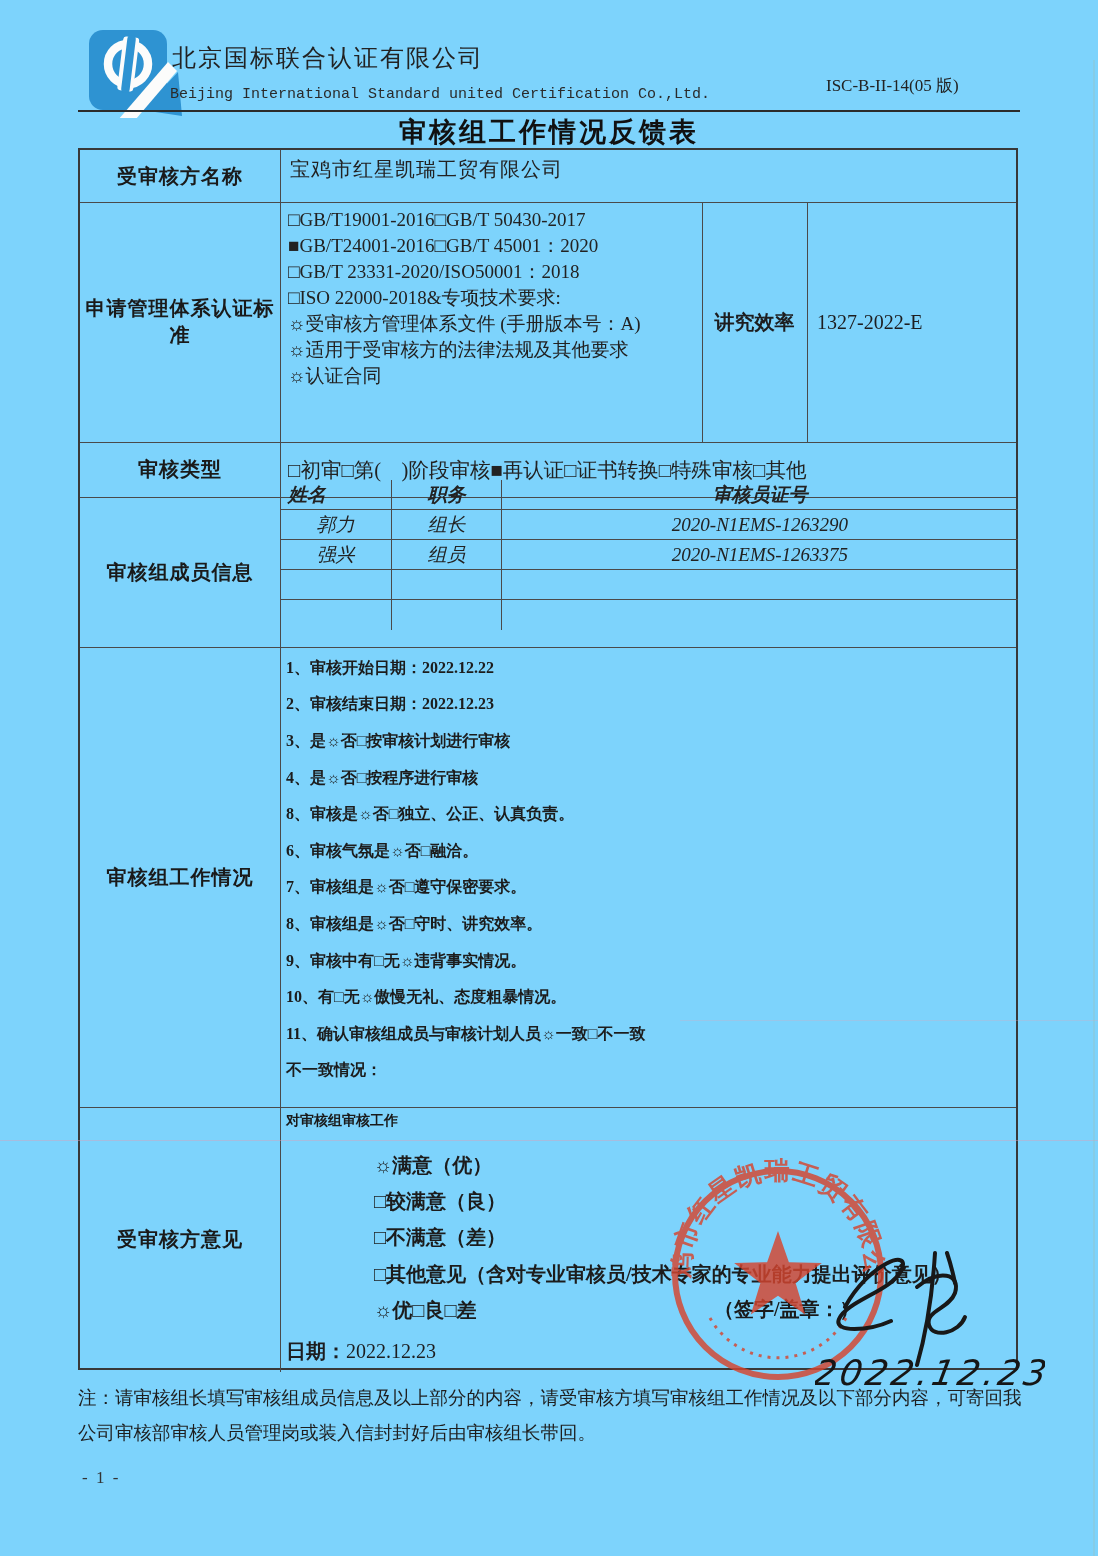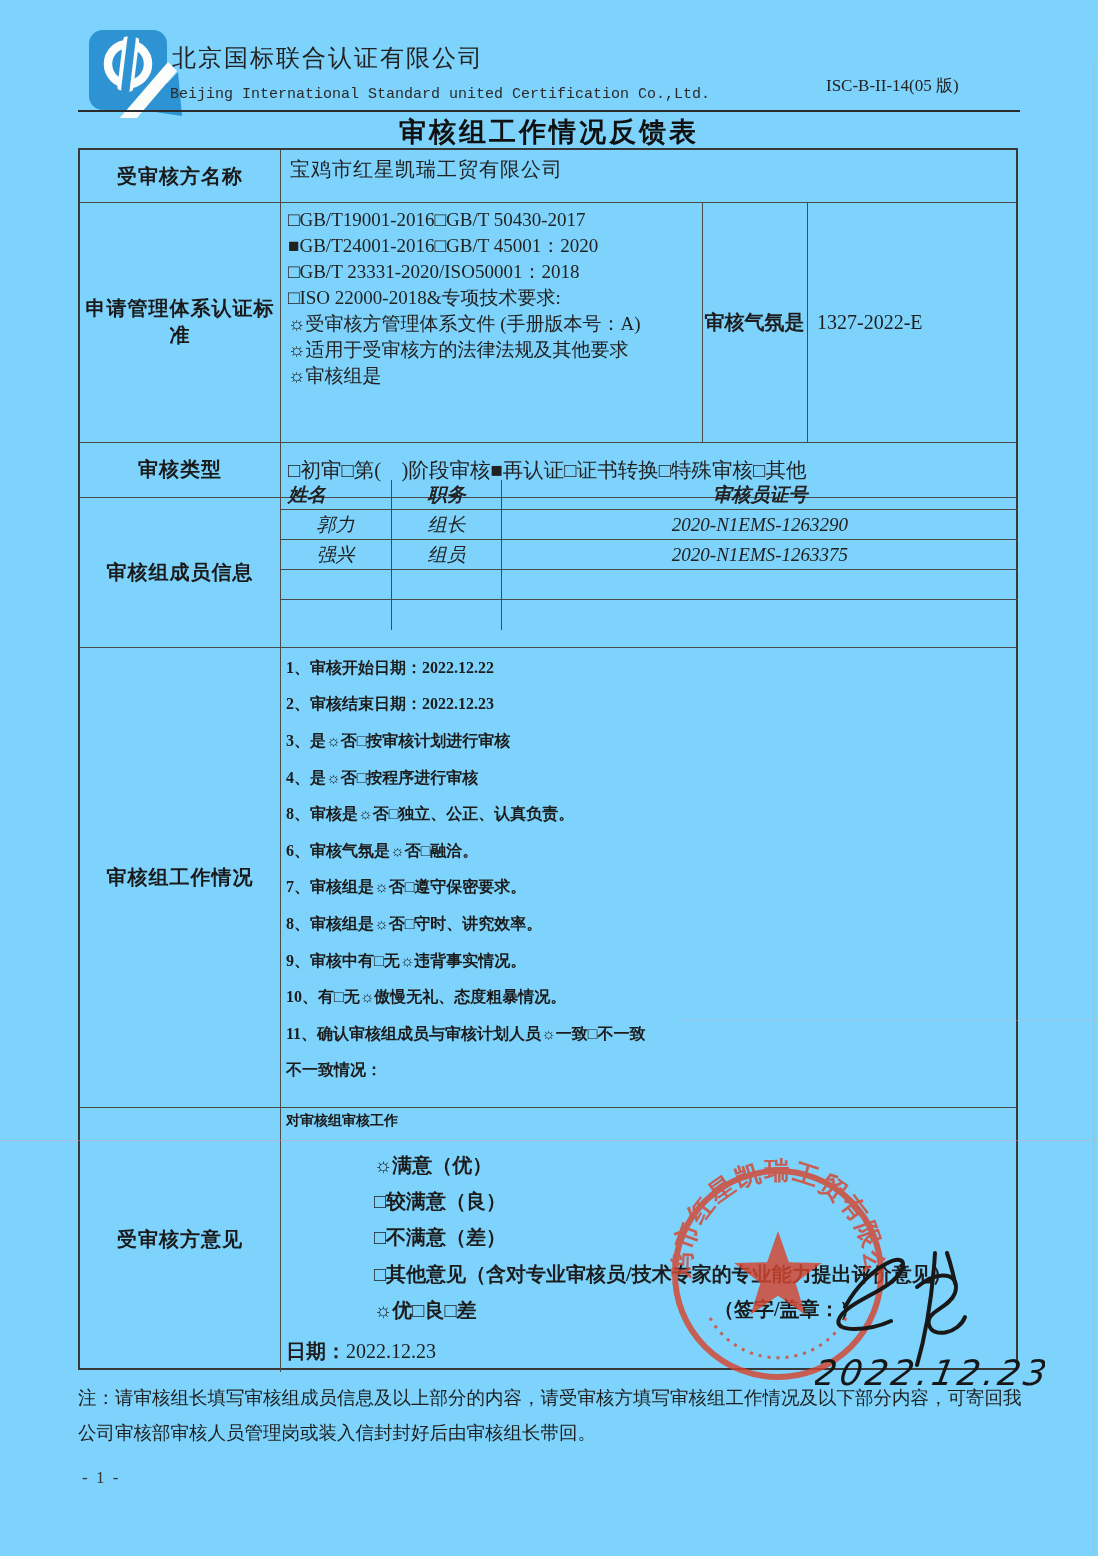--- a/index.html
+++ b/index.html
@@ -100,23 +100,23 @@
     <div class="auditee-value">宝鸡市红星凯瑞工贸有限公司</div>
 
     <div class="label-cell" style="top:52px; height:240px;">申请管理体系认证标准</div>
     <div class="standards-lines">
       <div>□GB/T19001-2016□GB/T 50430-2017</div>
       <div>■GB/T24001-2016□GB/T 45001：2020</div>
       <div>□GB/T 23331-2020/ISO50001：2018</div>
       <div>□ISO 22000-2018&amp;专项技术要求:</div>
       <div>☼受审核方管理体系文件 (手册版本号：A)</div>
       <div>☼适用于受审核方的法律法规及其他要求</div>
-      <div>☼审核组是</div>
-    </div>
-    <div class="contract-label">审核气氛是</div>
+      <div>☼认证合同</div>
+    </div>
+    <div class="contract-label">讲究效率</div>
     <div class="contract-value">1327-2022-E</div>
 
     <div class="label-cell" style="top:292px; height:55px;">审核类型</div>
     <div class="audit-type-value">□初审□第(　)阶段审核■再认证□证书转换□特殊审核□其他</div>
 
     <div class="label-cell" style="top:347px; height:150px;">审核组成员信息</div>
     <div class="members-grid">
       <div class="mh name">姓名</div>
       <div class="mh">职务</div>
       <div class="mh">审核员证号</div>

